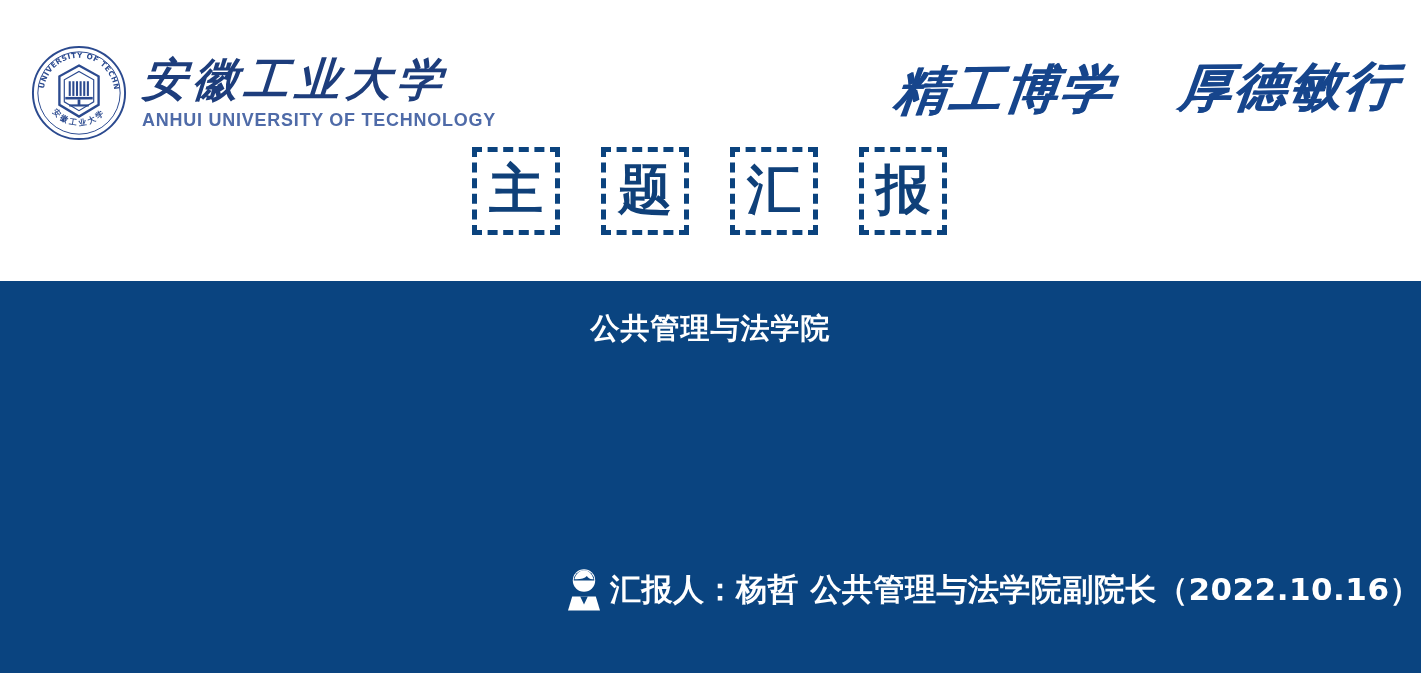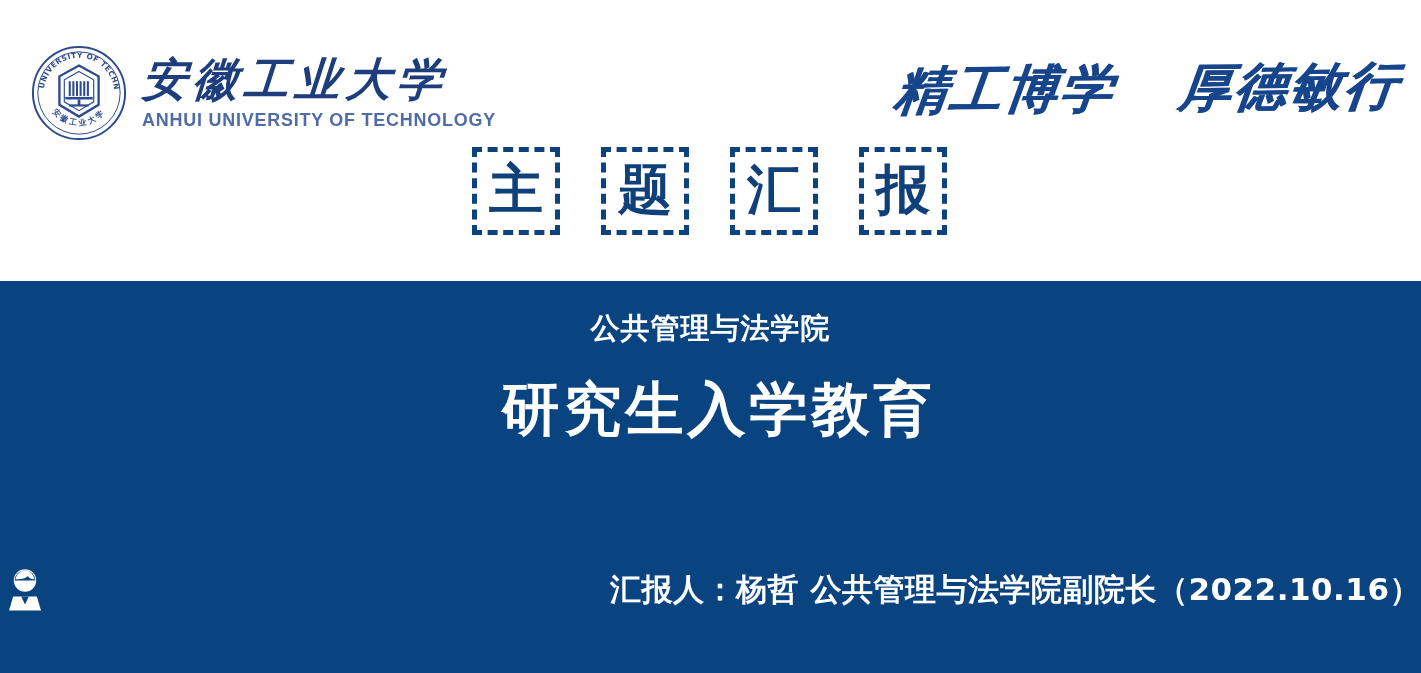--- a/index.html
+++ b/index.html
@@ -161,21 +161,21 @@
     padding-left: 16px;
   }
 
   .presenter-row {
     position: absolute;
     left: 0;
     right: 0;
     top: 284px;
     display: flex;
     align-items: center;
-    justify-content: space-between;
+    justify-content: flex-end;
     gap: 1px;
   }
   .avatar-icon {
     width: 50px;
     height: 50px;
     flex: 0 0 50px;
   }
   .avatar-icon svg { display: block; }
   .presenter-text {
     color: #ffffff;
@@ -252,21 +252,20 @@
       <div class="topic-box">
         <span>报</span>
       </div>
     </div>
   </div>
 
   <div class="blue-band">
 
     <div class="dept">公共管理与法学院</div>
 
-    <div class="main-title">研究生入学教育</div>
 
     <div class="presenter-row">
       <div class="avatar-icon">
         <svg width="50" height="50" viewBox="0 0 50 50" aria-hidden="true">
 
           <circle cx="25" cy="15.5" r="11.2" fill="#ffffff"></circle>
           <path d="M25 5.2 a10.3 10.3 0 0 1 10.3 10.3 h-20.6 A10.3 10.3 0 0 1 25 5.2 Z" fill="#0a4480"></path>
           <path d="M15.4 14.2 c1.6 -6.2 6.0 -9.0 9.6 -9.0 c3.9 0 8.1 3.0 9.6 9.0
                    c-3.3 0.6 -5.5 -1.2 -6.7 -3.2 c-2.3 2.5 -7.0 3.6 -12.5 3.2 Z" fill="#ffffff"></path>
 

